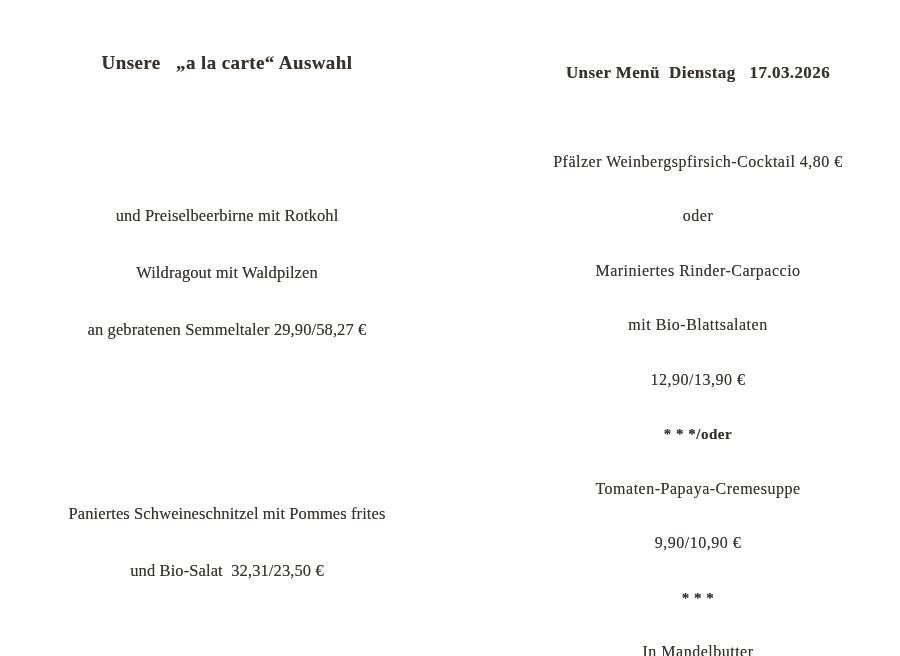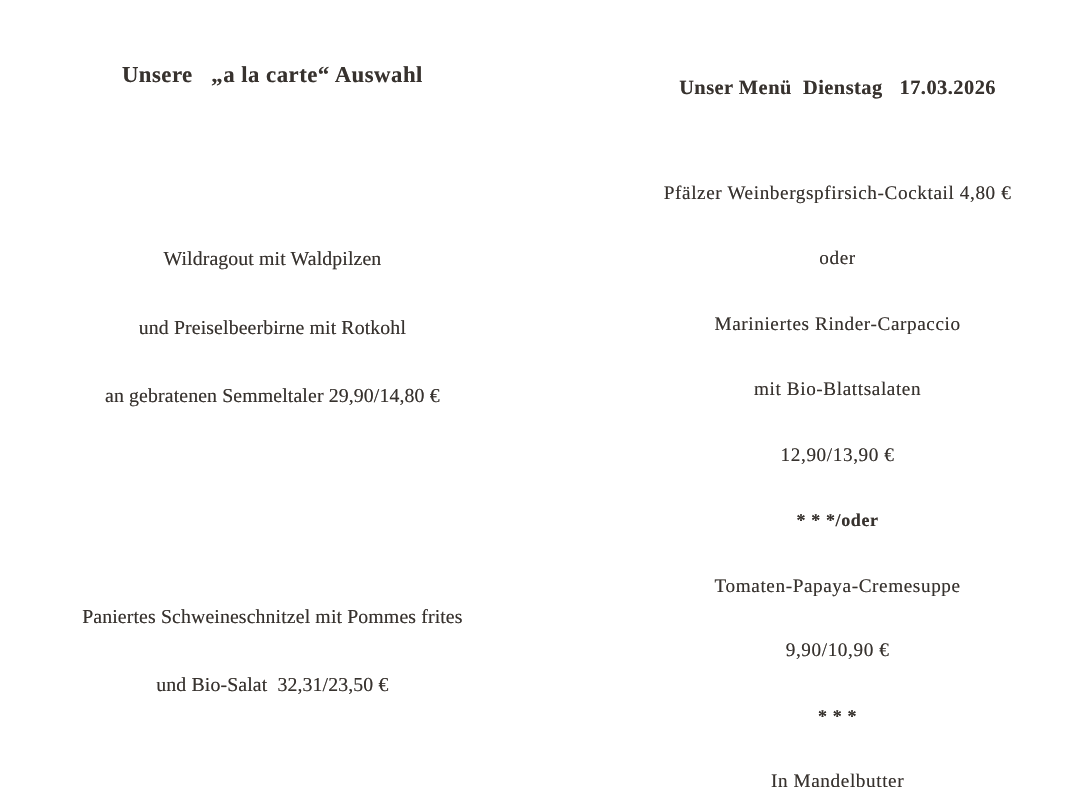--- a/index.html
+++ b/index.html
@@ -42,23 +42,23 @@
 </style>
 </head>
 <body>
 
 <div class="page">
 
   <div class="col col-left">
     <div class="l-title">Unsere   „a la carte“ Auswahl</div>
 
     <div class="item mb37">
+      <div class="line">und Preiselbeerbirne mit Rotkohl</div>
       <div class="line">Wildragout mit Waldpilzen</div>
-      <div class="line">und Preiselbeerbirne mit Rotkohl</div>
-      <div class="line">an gebratenen Semmeltaler 29,90/14,80 €</div>
+      <div class="line">an gebratenen Semmeltaler 29,90/58,27 €</div>
     </div>
 
     <div class="item mb31">
       <div class="line">Paniertes Schweineschnitzel mit Pommes frites</div>
       <div class="line">und Bio-Salat  32,31/23,50 €</div>
     </div>
 
     
 
     

